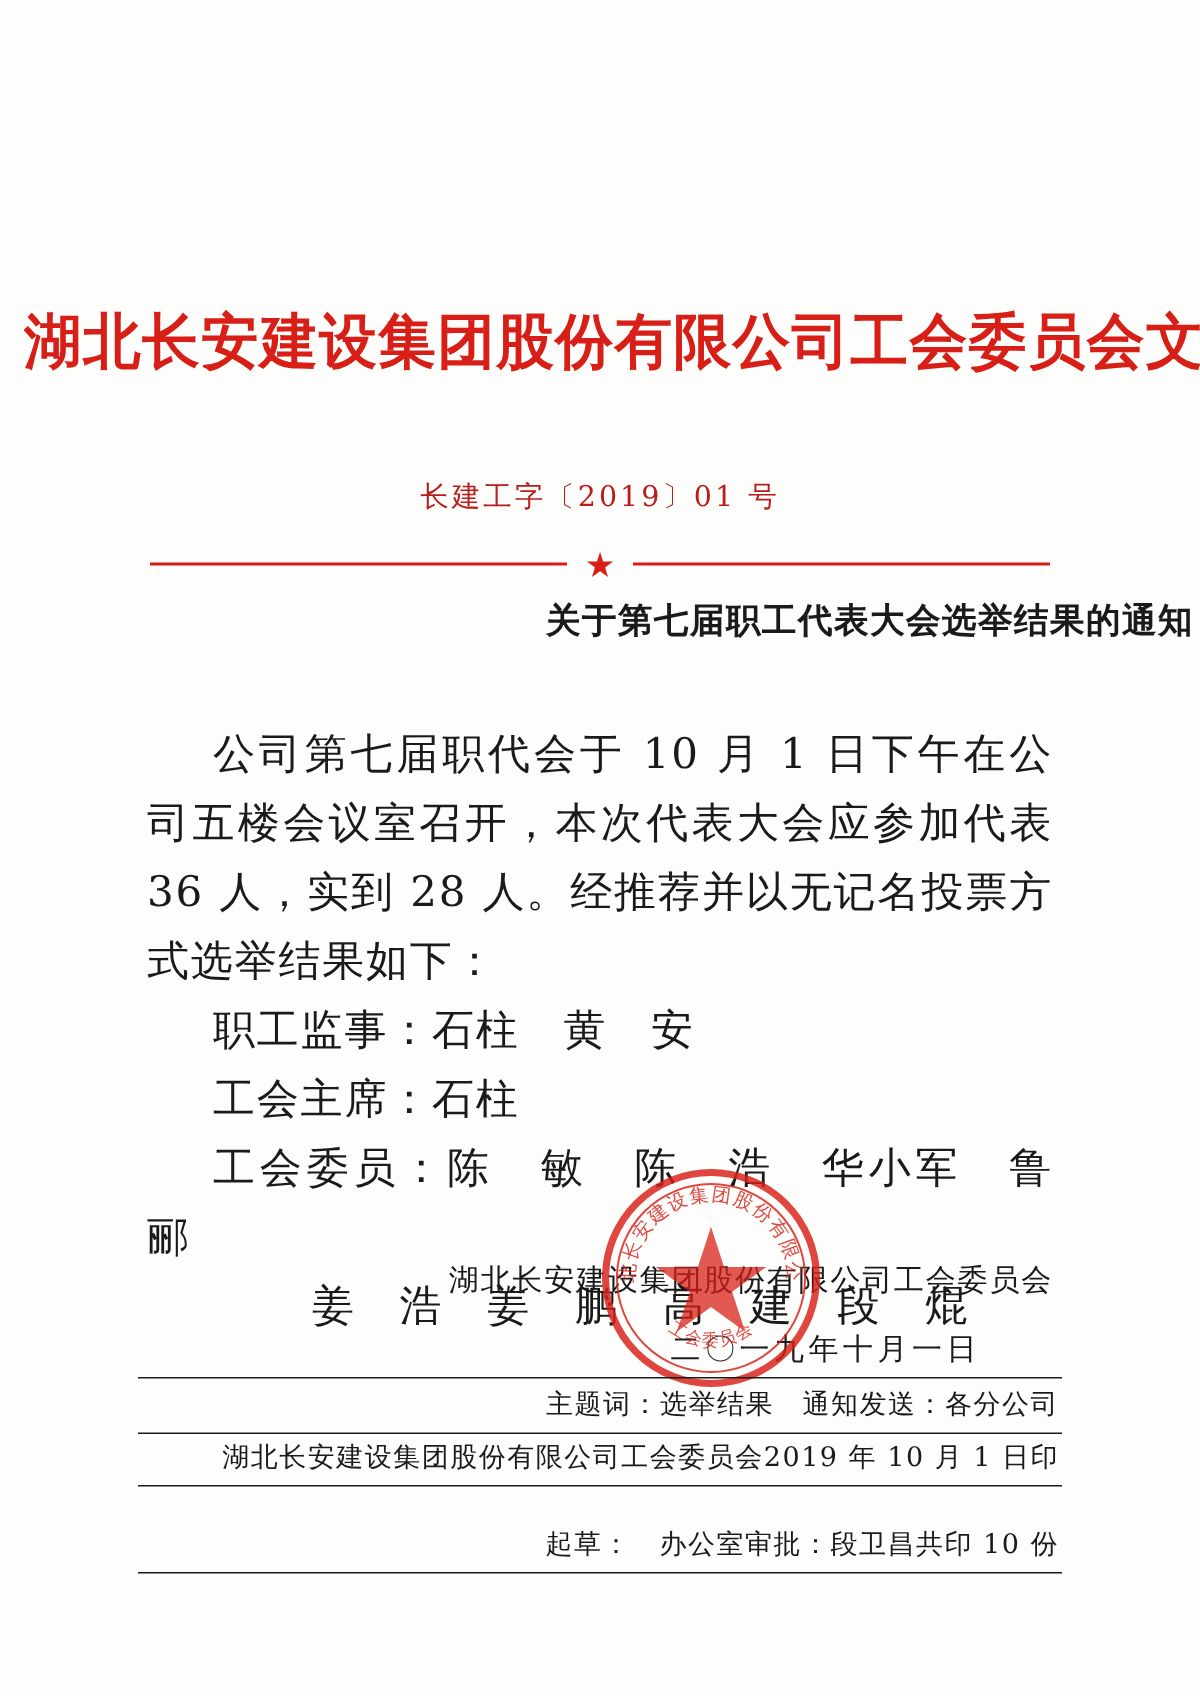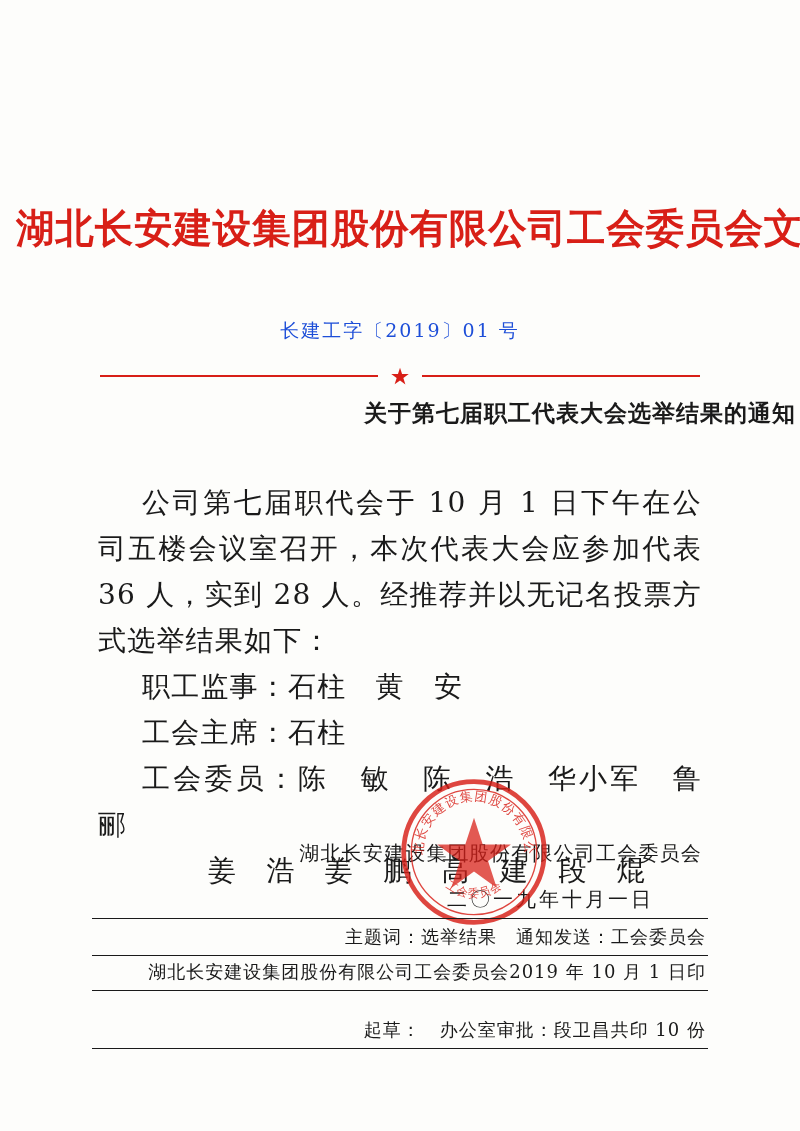--- a/index.html
+++ b/index.html
@@ -42,21 +42,21 @@
   }
 
   .doc-number {
     position: absolute;
     top: 318px;
     left: 0;
     width: 800px;
     text-align: center;
     font-size: 19px;
     letter-spacing: 2px;
-    color: #1d4ed8;
+    color: #b91c1c;
   }
 
   
   .red-rule {
     position: absolute;
     top: 368px;
     left: 100px;
     width: 600px;
     height: 16px;
   }
@@ -201,21 +201,21 @@
       <textPath href="#sealTop" startOffset="50%" text-anchor="middle">湖北长安建设集团股份有限公司</textPath>
     </text>
     <text font-family="'DejaVu Serif', serif" font-size="12" fill="#d81f17" letter-spacing="1">
       <textPath href="#sealBottom" startOffset="50%" text-anchor="middle">工会委员会</textPath>
     </text>
   </svg>
 
   <div class="footer">
     <div class="footer-row first">
       <span class="seg">主题词：选举结果　通知</span>
-      <span class="seg">发送：工会委员会</span>
+      <span class="seg">发送：各分公司</span>
     </div>
     <div class="footer-row">
       <span class="seg">湖北长安建设集团股份有限公司工会委员会</span>
       <span class="seg">2019 年 10 月 1 日印</span>
     </div>
     <div class="footer-row">
       <span class="seg">起草：　办公室</span>
       <span class="seg mid">审批：段卫昌</span>
       <span class="seg">共印 10 份</span>
     </div>

